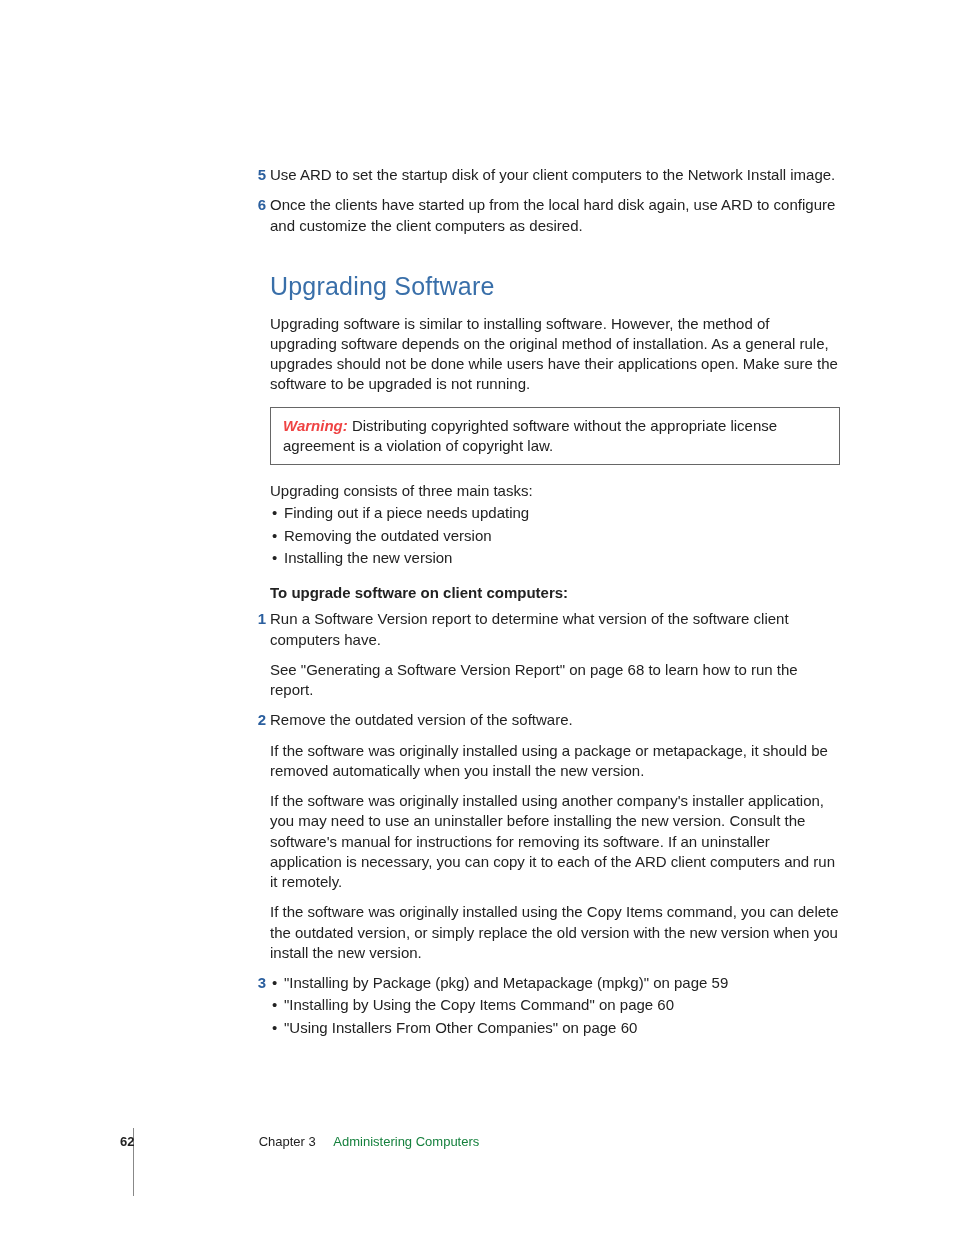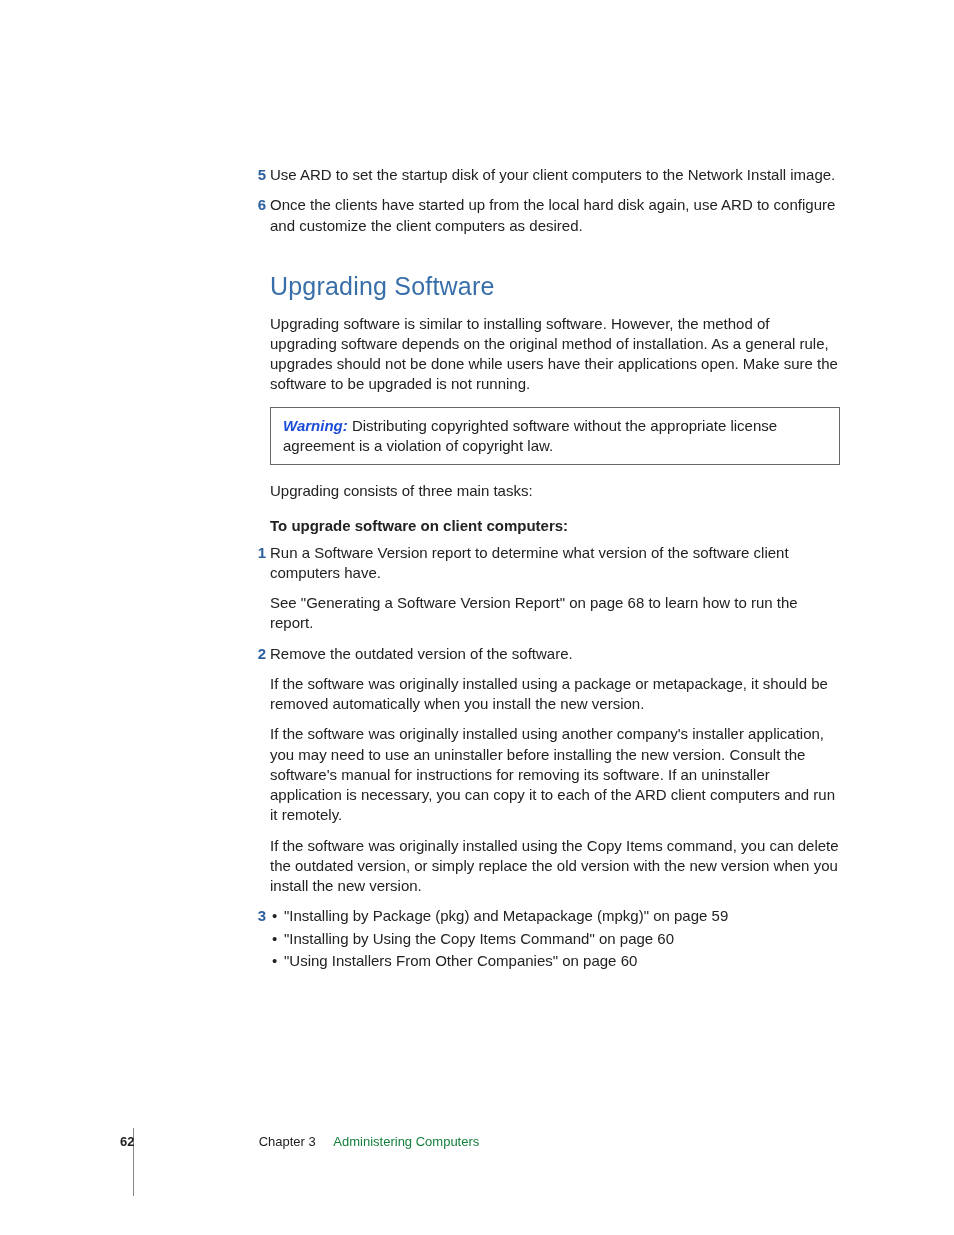--- a/index.html
+++ b/index.html
@@ -41,21 +41,21 @@
   }
   .para {
     margin-bottom: 0;
   }
   .warning-box {
     border: 1px solid #666;
     padding: 8px 12px;
     margin: 12px 0 16px 0;
   }
   .warning-label {
-    color: #1d4ed8;
+    color: #ef4444;
     font-style: italic;
     font-weight: 700;
   }
   .bullets {
     margin: 2px 0 14px 0;
   }
   .bullet {
     position: relative;
     padding-left: 14px;
     margin: 2px 0;
@@ -123,20 +123,25 @@
 
   <div class="section-heading">Upgrading Software</div>
 
   <div class="para">Upgrading software is similar to installing software. However, the method of upgrading software depends on the original method of installation. As a general rule, upgrades should not be done while users have their applications open. Make sure the software to be upgraded is not running.</div>
 
   <div class="warning-box">
     <span class="warning-label">Warning:</span><span>  Distributing copyrighted software without the appropriate license agreement is a violation of copyright law.</span>
   </div>
 
   <div class="para" style="">Upgrading consists of three main tasks:</div>
+  <div class="bullets">
+    <div class="bullet">Finding out if a piece needs updating</div>
+    <div class="bullet">Removing the outdated version</div>
+    <div class="bullet">Installing the new version</div>
+  </div>
 
   <div class="bold-lead">To upgrade software on client computers:</div>
 
   <div class="step" style="position:relative;">
     <span class="num-marker">1</span>
     <div>Run a Software Version report to determine what version of the software client computers have.</div>
     <div class="step-sub">See "Generating a Software Version Report" on page 68 to learn how to run the report.</div>
   </div>
 
   <div class="step" style="position:relative;">

